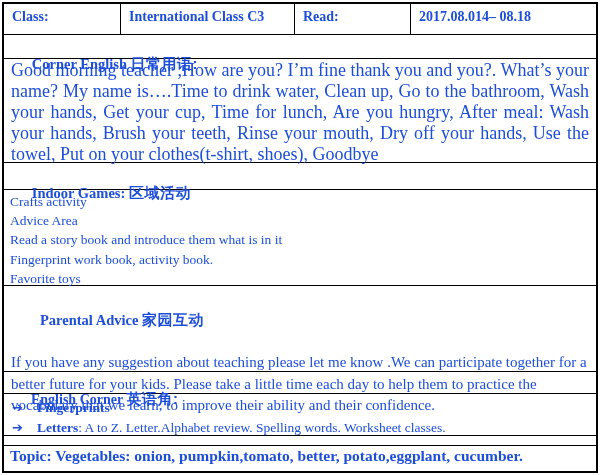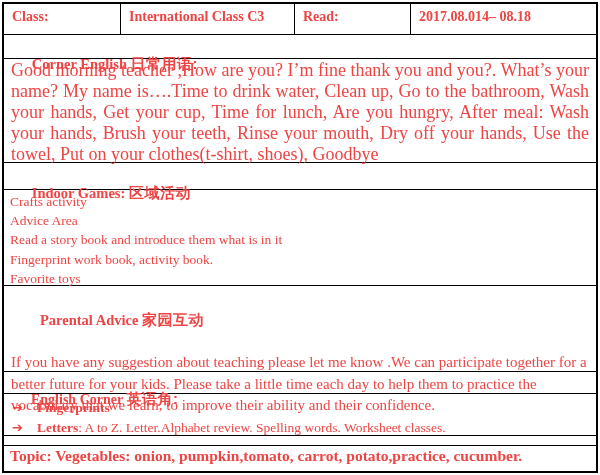--- a/index.html
+++ b/index.html
@@ -6,21 +6,21 @@
     margin: 0;
     padding: 0;
     background: #ffffff;
   }
   .page {
     position: relative;
     width: 600px;
     height: 475px;
     background: #ffffff;
     font-family: "Liberation Serif", serif;
-    color: #ef4444;
+    color: #1d4ed8;
     box-sizing: border-box;
   }
   .doc-table {
     position: absolute;
     left: 2px;
     top: 2px;
     width: 596px;
     height: 471px;
     border: 2px solid #000000;
     box-sizing: border-box;
@@ -183,16 +183,16 @@
       </div>
       <div class="arrow-line">
         <span class="arrow-glyph">➔</span>
         <span class="arrow-label">Letters</span>
         <span>: A to Z. Letter.Alphabet review. Spelling words. Worksheet classes.</span>
       </div>
     </div>
 
     <div class="row r-spacer"></div>
 
-    <div class="row r-topic">Topic: Vegetables: onion, pumpkin,tomato, carrot, potato,practice, cucumber.</div>
+    <div class="row r-topic">Topic: Vegetables: onion, pumpkin,tomato, better, potato,eggplant, cucumber.</div>
 
   </div>
 </div>
 
 </body></html>

